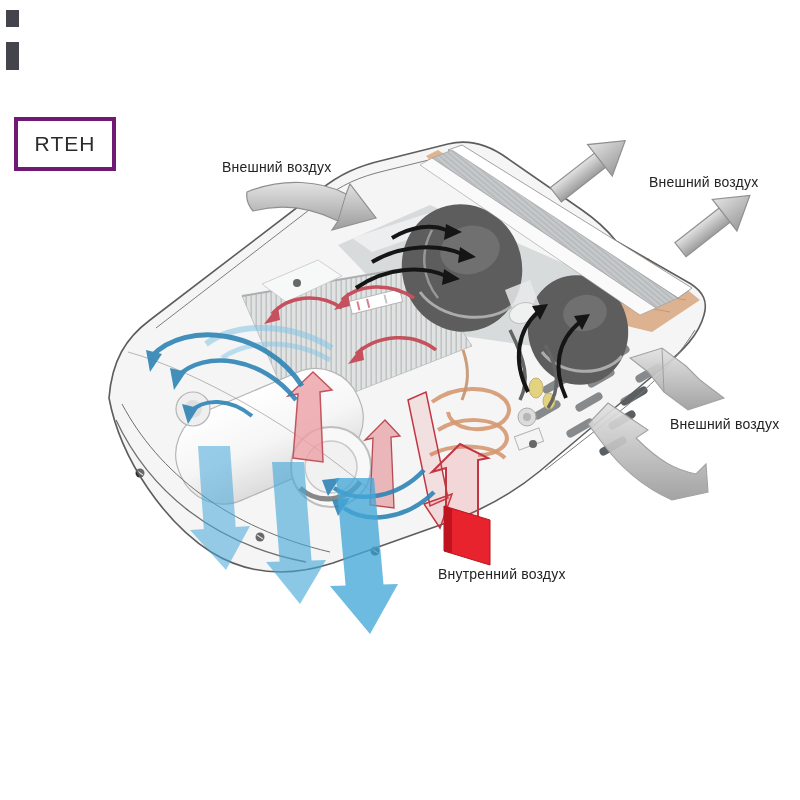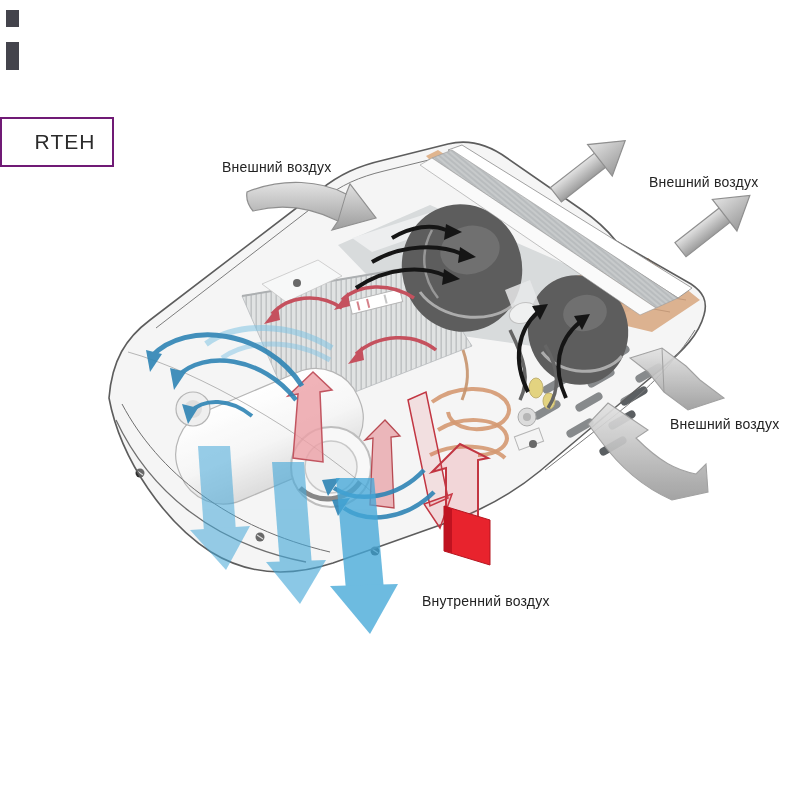--- a/index.html
+++ b/index.html
@@ -1,20 +1,20 @@
 <!DOCTYPE html>
 <html><head>
 <meta charset="utf-8">
 <style>
   html,body{margin:0;padding:0;background:#fff;}
   .canvas{position:relative;width:800px;height:800px;background:#ffffff;overflow:hidden;
           font-family:"Liberation Sans", sans-serif;}
   .lbl{position:absolute;font-size:14px;color:#232323;white-space:nowrap;letter-spacing:.2px;}
-  .badge{position:absolute;left:0;top:117px;width:94px;height:46px;border:2px solid #701a75;
-         display:flex;align-items:center;justify-content:center;padding-left:16px;}
+  .badge{position:absolute;left:14px;top:117px;width:94px;height:46px;border:4px solid #701a75;
+         display:flex;align-items:center;justify-content:center;}
   .badge span{font-size:21px;color:#2b2b2b;letter-spacing:1px;}
   .mark{position:absolute;background:#44444c;}
   .mark1{left:6px;top:10px;width:13px;height:17px;}
   .mark2{left:6px;top:42px;width:13px;height:28px;}
   svg{position:absolute;left:0;top:0;}
 </style>
 </head>
 <body>
 
 <div class="canvas">
@@ -254,14 +254,14 @@
     </g>
   </svg>
 
   <div class="badge">
     <span>RTEH</span>
   </div>
 
   <div class="lbl" style="left:222px;top:159px;">Внешний воздух</div>
   <div class="lbl" style="left:649px;top:174px;">Внешний воздух</div>
   <div class="lbl" style="left:670px;top:416px;">Внешний воздух</div>
-  <div class="lbl" style="left:422px;top:566px;margin-top:27px;">Внутренний воздух</div>
+  <div class="lbl" style="left:438px;top:566px;">Внутренний воздух</div>
 </div>
 
 </body></html>

